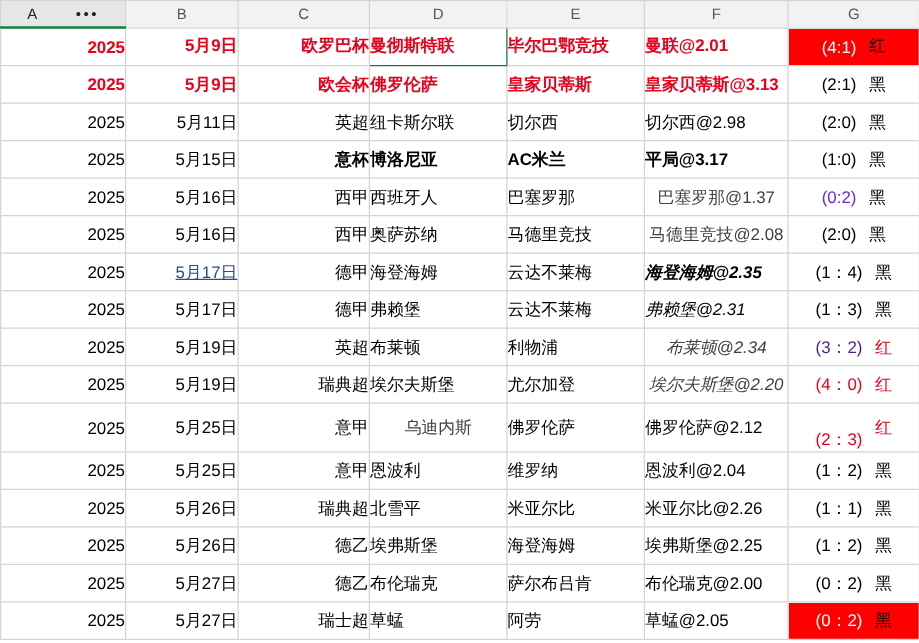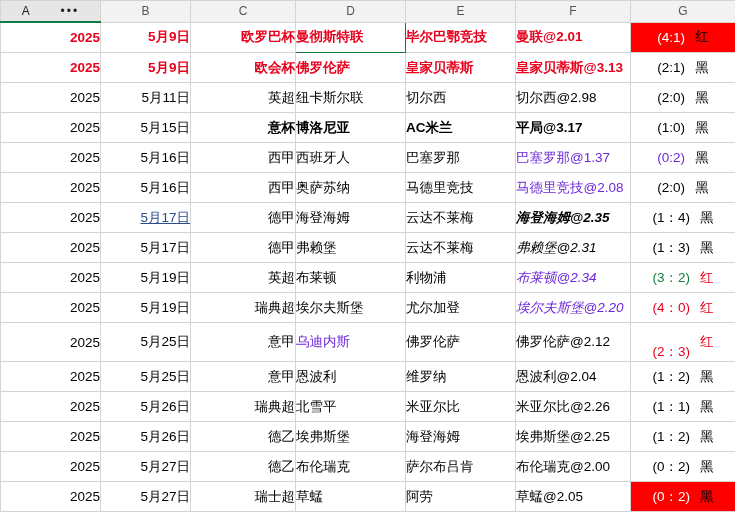--- a/index.html
+++ b/index.html
@@ -65,21 +65,21 @@
     padding: 0 7px;
     font-size: 13.5px;
   }
   .c-center { text-align: right; margin-top: 42px; }
   .c-left { text-align: left; }
   .c-right { text-align: right; }
 
   .red { color: #e8001c; }
   .bold { font-weight: bold; }
   .italic { font-style: italic; margin-left: 28px; }
-  .grey { color: #6d28d9; }
+  .grey { color: #404040; text-align: center; }
   .underline { text-decoration: underline; color: #2a4b8d; }
   .big { font-size: 16px; }
   .serif { font-family: "Liberation Serif", serif; }
   .fill-green-border { border: 1px solid #127a3d !important; }
   .dots { letter-spacing: 2px; }
 
   .result-wrap {
     display: flex;
     align-items: center;
     justify-content: center;
@@ -236,21 +236,21 @@
       </tr>
       <tr>
         <td class="cell c-right">2025</td>
         <td class="cell c-center">5月19日</td>
         <td class="cell c-center">英超</td>
         <td class="cell c-left">布莱顿</td>
         <td class="cell c-left">利物浦</td>
         <td class="cell c-left grey italic">布莱顿@2.34</td>
         <td class="cell">
           <div class="result-wrap">
-            <span class="res-score" style="color: #15803d;">(3：2)</span>
+            <span class="res-score" style="color: #4c1d95;">(3：2)</span>
             <span class="res-tag" style="color: rgb(232, 0, 28);">红</span>
           </div>
         </td>
       </tr>
       <tr>
         <td class="cell c-right">2025</td>
         <td class="cell c-center">5月19日</td>
         <td class="cell c-center">瑞典超</td>
         <td class="cell c-left">埃尔夫斯堡</td>
         <td class="cell c-left">尤尔加登</td>

